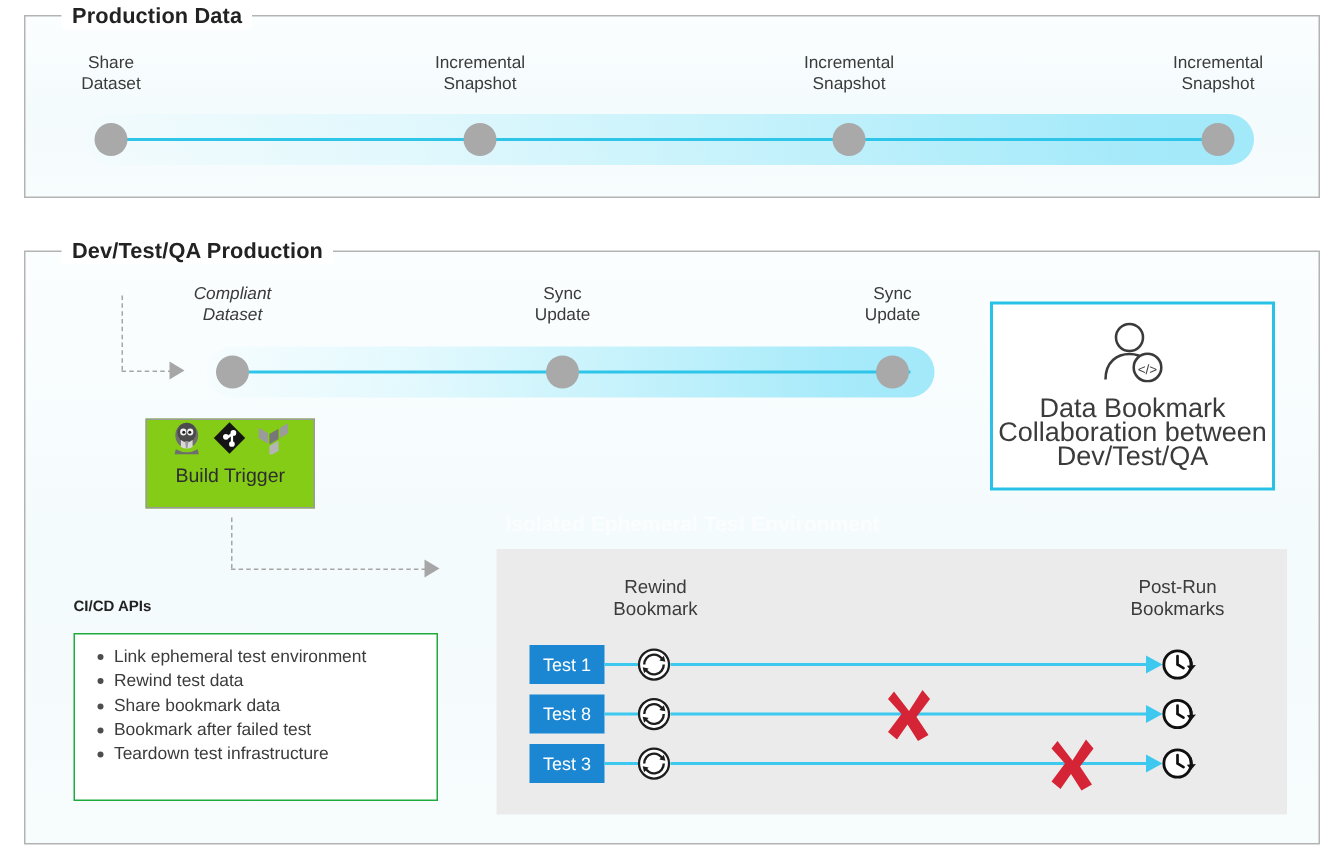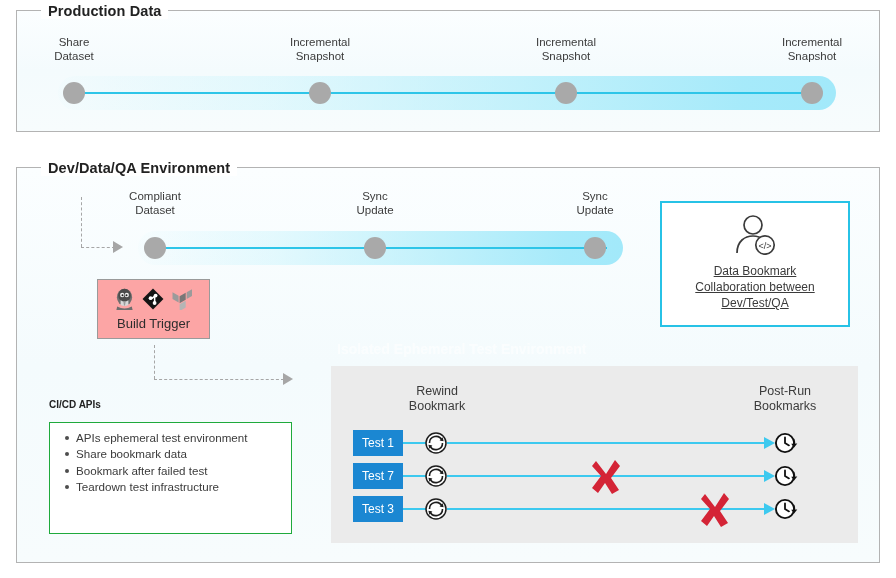--- a/index.html
+++ b/index.html
@@ -71,39 +71,39 @@
     border-top:6px solid transparent;
     border-bottom:6px solid transparent;
     border-left:10px solid #a6a6a6;
   }
 
   
   .build-box{
     position:absolute;
     left:97px;top:278px;width:113px;height:60px;
     border:1px solid #9a9a9a;
-    background:#fca5a5;
+    background:#84cc16;
     box-sizing:border-box;
-    display:flex;flex-direction:column;align-items:center;justify-content:center;
+    display:flex;flex-direction:column;align-items:center;justify-content:flex-start;
   }
   .build-icons{display:flex;align-items:center;gap:7px;height:26px;margin-top:1px;}
   .build-label{font-size:13px;color:#2d2d2d;margin-top:2px;}
 
   
   .collab-box{
     position:absolute;
     left:660px;top:200px;width:190px;height:126px;
     border:2px solid #27c2e6;
     background:#ffffff;
     box-sizing:border-box;
     display:flex;flex-direction:column;align-items:center;
   }
   .collab-text{
-    font-size:12px;line-height:16px;text-align:center;color:#3b3b3b;
-    margin-top:4px;white-space:pre-line;text-decoration:underline;
+    font-size:18px;line-height:16px;text-align:center;color:#3b3b3b;
+    margin-top:4px;white-space:pre-line;
   }
 
   
   .cicd-title{
     position:absolute;left:49px;top:398px;
     font-size:10px;font-weight:bold;color:#222;
   }
   .cicd-box{
     position:absolute;left:49px;top:421px;width:243px;height:112px;
     border:1.6px solid #1faa3c;
@@ -170,34 +170,34 @@
   <div class="node-label" style="left:24px;top:34px;width:100px;">Share
 Dataset</div>
   <div class="node-label" style="left:270px;top:34px;width:100px;">Incremental
 Snapshot</div>
   <div class="node-label" style="left:516px;top:34px;width:100px;">Incremental
 Snapshot</div>
   <div class="node-label" style="left:762px;top:34px;width:100px;">Incremental
 Snapshot</div>
 
   <div class="panel panel-dev"></div>
-  <div class="panel-title title-dev">Dev/Data/QA Environment</div>
+  <div class="panel-title title-dev">Dev/Test/QA Production</div>
 
   <div class="dash-v" style="left:81px;top:196px;height:50px;"></div>
   <div class="dash-h" style="left:81px;top:246px;width:34px;"></div>
   <div class="arrow-gray" style="left:113px;top:240px;"></div>
 
   <div class="tl-bar" style="left:138px;top:230px;width:485px;"></div>
   <div class="tl-line" style="left:155px;top:246px;width:452px;"></div>
 
   <div class="node" style="left:144px;top:236px;"></div>
   <div class="node" style="left:364px;top:236px;"></div>
   <div class="node" style="left:584px;top:236px;"></div>
 
-  <div class="node-label" style="left:105px;top:188px;width:100px;">Compliant
+  <div class="node-label" style="left:105px;top:188px;width:100px;font-style:italic;">Compliant
 Dataset</div>
   <div class="node-label" style="left:325px;top:188px;width:100px;">Sync
 Update</div>
   <div class="node-label" style="left:545px;top:188px;width:100px;">Sync
 Update</div>
 
   <div class="build-box">
     <div class="build-icons">
 
       <span>
@@ -251,21 +251,22 @@
       </svg>
     </span>
     <div class="collab-text">Data Bookmark
 Collaboration between
 Dev/Test/QA</div>
   </div>
 
   <div class="cicd-title">CI/CD APIs</div>
   <div class="cicd-box">
     <ul>
-      <li>APIs ephemeral test environment</li>
+      <li>Link ephemeral test environment</li>
+      <li>Rewind test data</li>
       <li>Share bookmark data</li>
       <li>Bookmark after failed test</li>
       <li>Teardown test infrastructure</li>
     </ul>
   </div>
 
   <div class="watermark">Isolated Ephemeral Test Environment</div>
 
   <div class="test-panel"></div>
 
@@ -289,21 +290,21 @@
   <div class="row-arrow" style="left:764px;top:436px;"></div>
   <span class="ricon" style="left:773px;top:429px;">
     <svg width="26" height="26" viewBox="0 0 26 26">
       <circle cx="12" cy="13" r="9.1" fill="#ffffff" stroke="#101010" stroke-width="1.9"></circle>
       <path d="M12 7.4 L12 13 L16 15.4" fill="none" stroke="#101010" stroke-width="1.8" stroke-linecap="round"></path>
       <path d="M20.4 9.2 A9.3 9.3 0 0 1 21.1 14.6" fill="none" stroke="#101010" stroke-width="1.9"></path>
       <polygon points="24.3,13.4 21.0,17.4 18.2,13.8" fill="#101010"></polygon>
     </svg>
   </span>
 
-  <div class="test-chip" style="left:353px;top:462px;">Test 7</div>
+  <div class="test-chip" style="left:353px;top:462px;">Test 8</div>
   <div class="row-line" style="left:403px;top:474px;width:23px;"></div>
   <span class="ricon" style="left:424px;top:463px;">
     <svg width="24" height="24" viewBox="0 0 24 24">
       <circle cx="12" cy="12" r="10" fill="#ffffff" stroke="#1d1d1d" stroke-width="1.5"></circle>
       <path d="M5.5 12 A6.5 6.5 0 0 1 18 9.4" fill="none" stroke="#1d1d1d" stroke-width="1.6"></path>
       <path d="M18.5 12 A6.5 6.5 0 0 1 6 14.6" fill="none" stroke="#1d1d1d" stroke-width="1.6"></path>
       <polygon points="18.6,6.2 19.6,10.2 15.6,9.4" fill="#1d1d1d"></polygon>
       <polygon points="5.4,17.8 4.4,13.8 8.4,14.6" fill="#1d1d1d"></polygon>
     </svg>
   </span>

